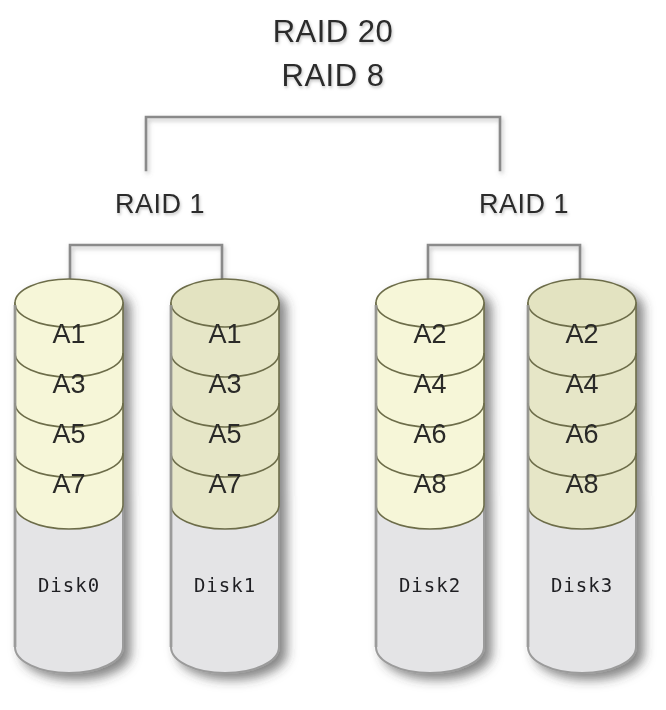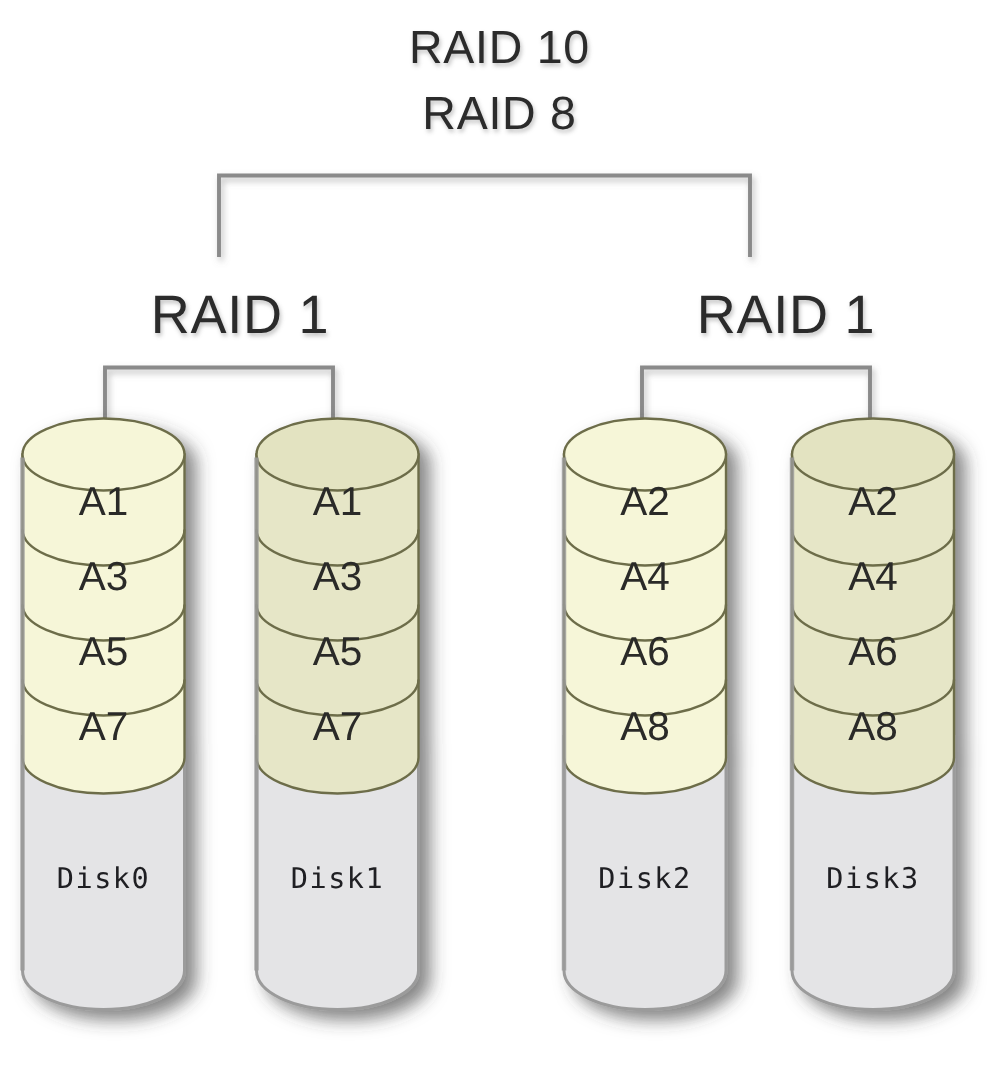--- a/index.html
+++ b/index.html
@@ -36,21 +36,21 @@
     white-space: nowrap;
     text-shadow: 1px 2px 3px rgba(120,120,120,0.45);
   }
   #title-raid10 { top: 14px; }
   #title-raid0  { top: 58px; }
 
   
   .group-label {
     position: absolute;
     color: #2b2b2b;
-    font-size: 36px;
+    font-size: 27px;
     letter-spacing: 0.5px;
     white-space: nowrap;
     text-shadow: 1px 2px 3px rgba(120,120,120,0.45);
     text-align: center;
   }
   #group-label-left  { left: 60px;  top: 189px; width: 200px; }
   #group-label-right { left: 424px; top: 189px; width: 200px; }
 
   
   #connectors {
@@ -89,21 +89,21 @@
     font-size: 19px;
     fill: #1f1f23;
     letter-spacing: 1px;
   }
 </style>
 </head>
 <body>
 
 <div id="diagram">
 
-  <div class="title-text" id="title-raid10">RAID 10</div>
+  <div class="title-text" id="title-raid10">RAID 20</div>
   <div class="title-text" id="title-raid0">RAID 8</div>
 
   <div class="group-label" id="group-label-left">RAID 1</div>
   <div class="group-label" id="group-label-right">RAID 1</div>
 
   <svg id="connectors" viewBox="0 0 666 710">
     <defs>
       <filter id="line-shadow" x="-30%" y="-30%" width="180%" height="200%">
         <feDropShadow dx="1.5" dy="2.5" stdDeviation="2" flood-color="#7a7a7a" flood-opacity="0.5"></feDropShadow>
       </filter>

